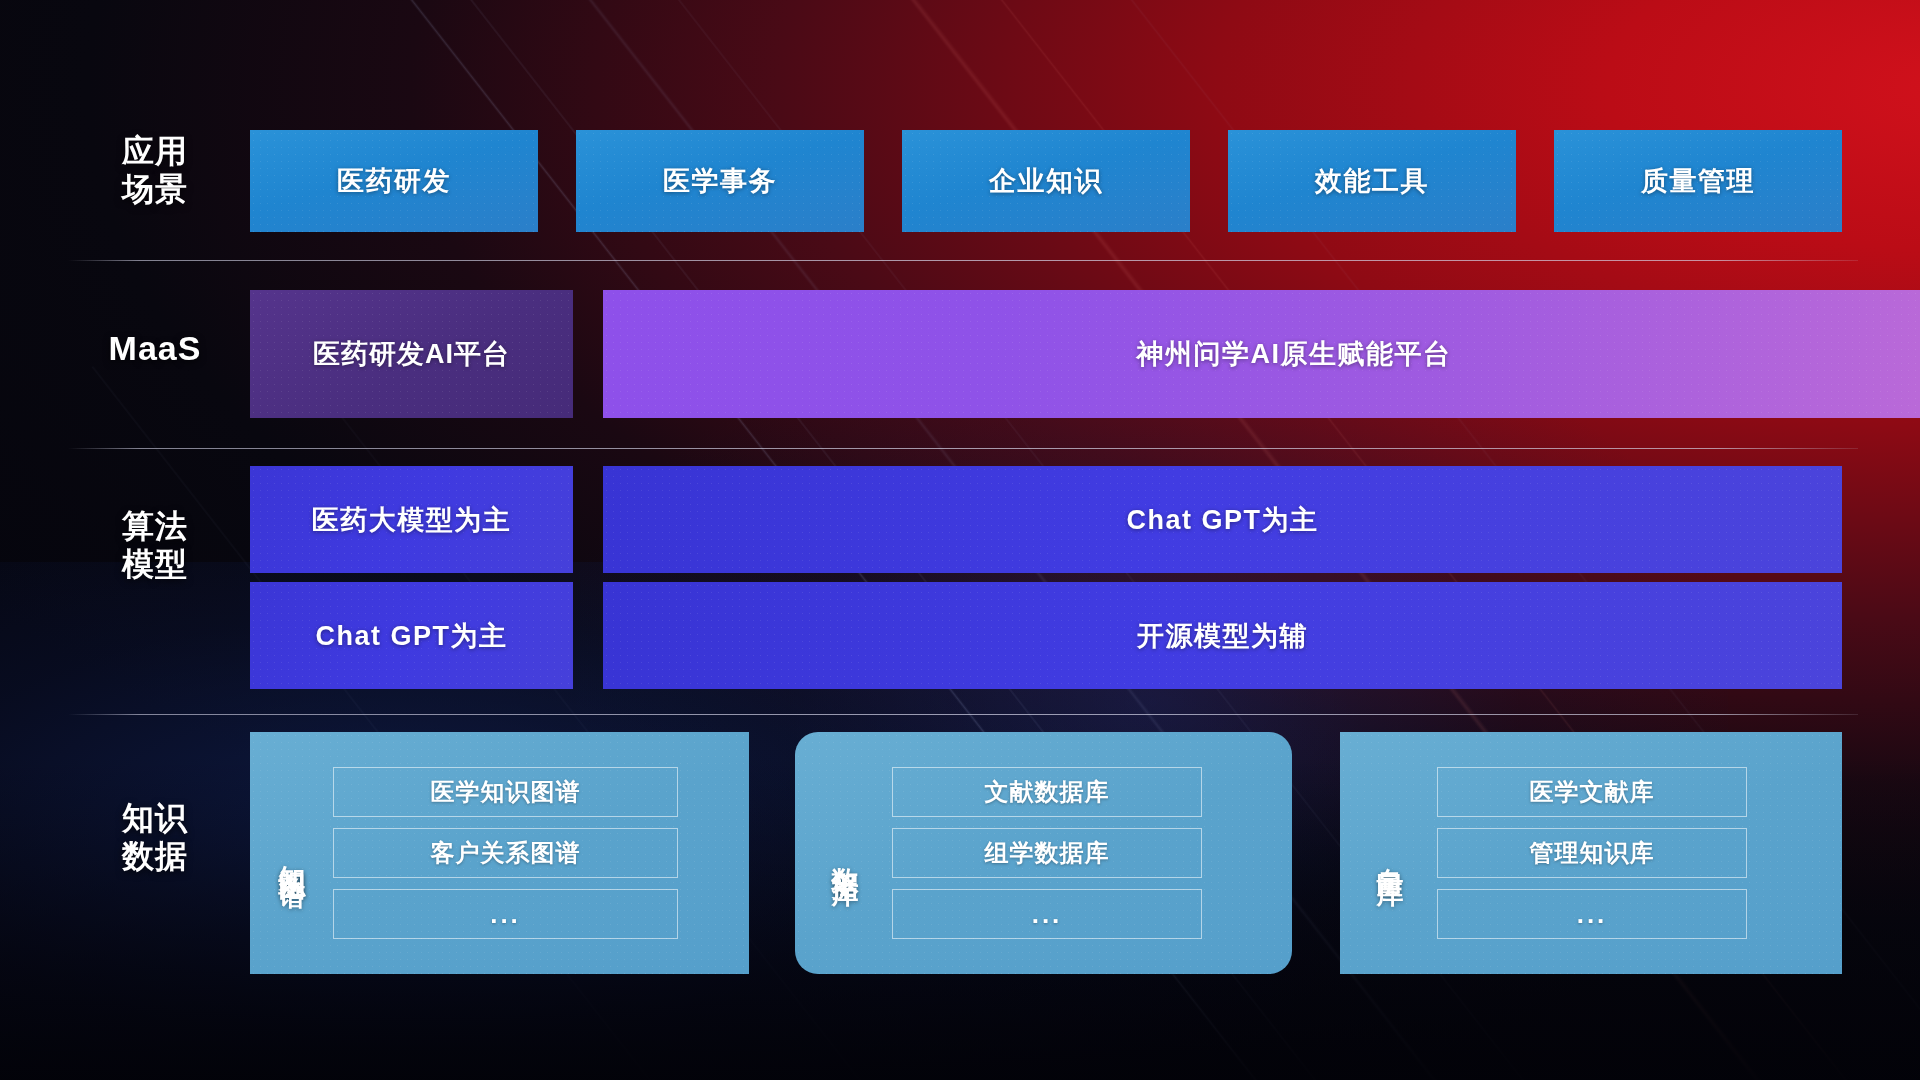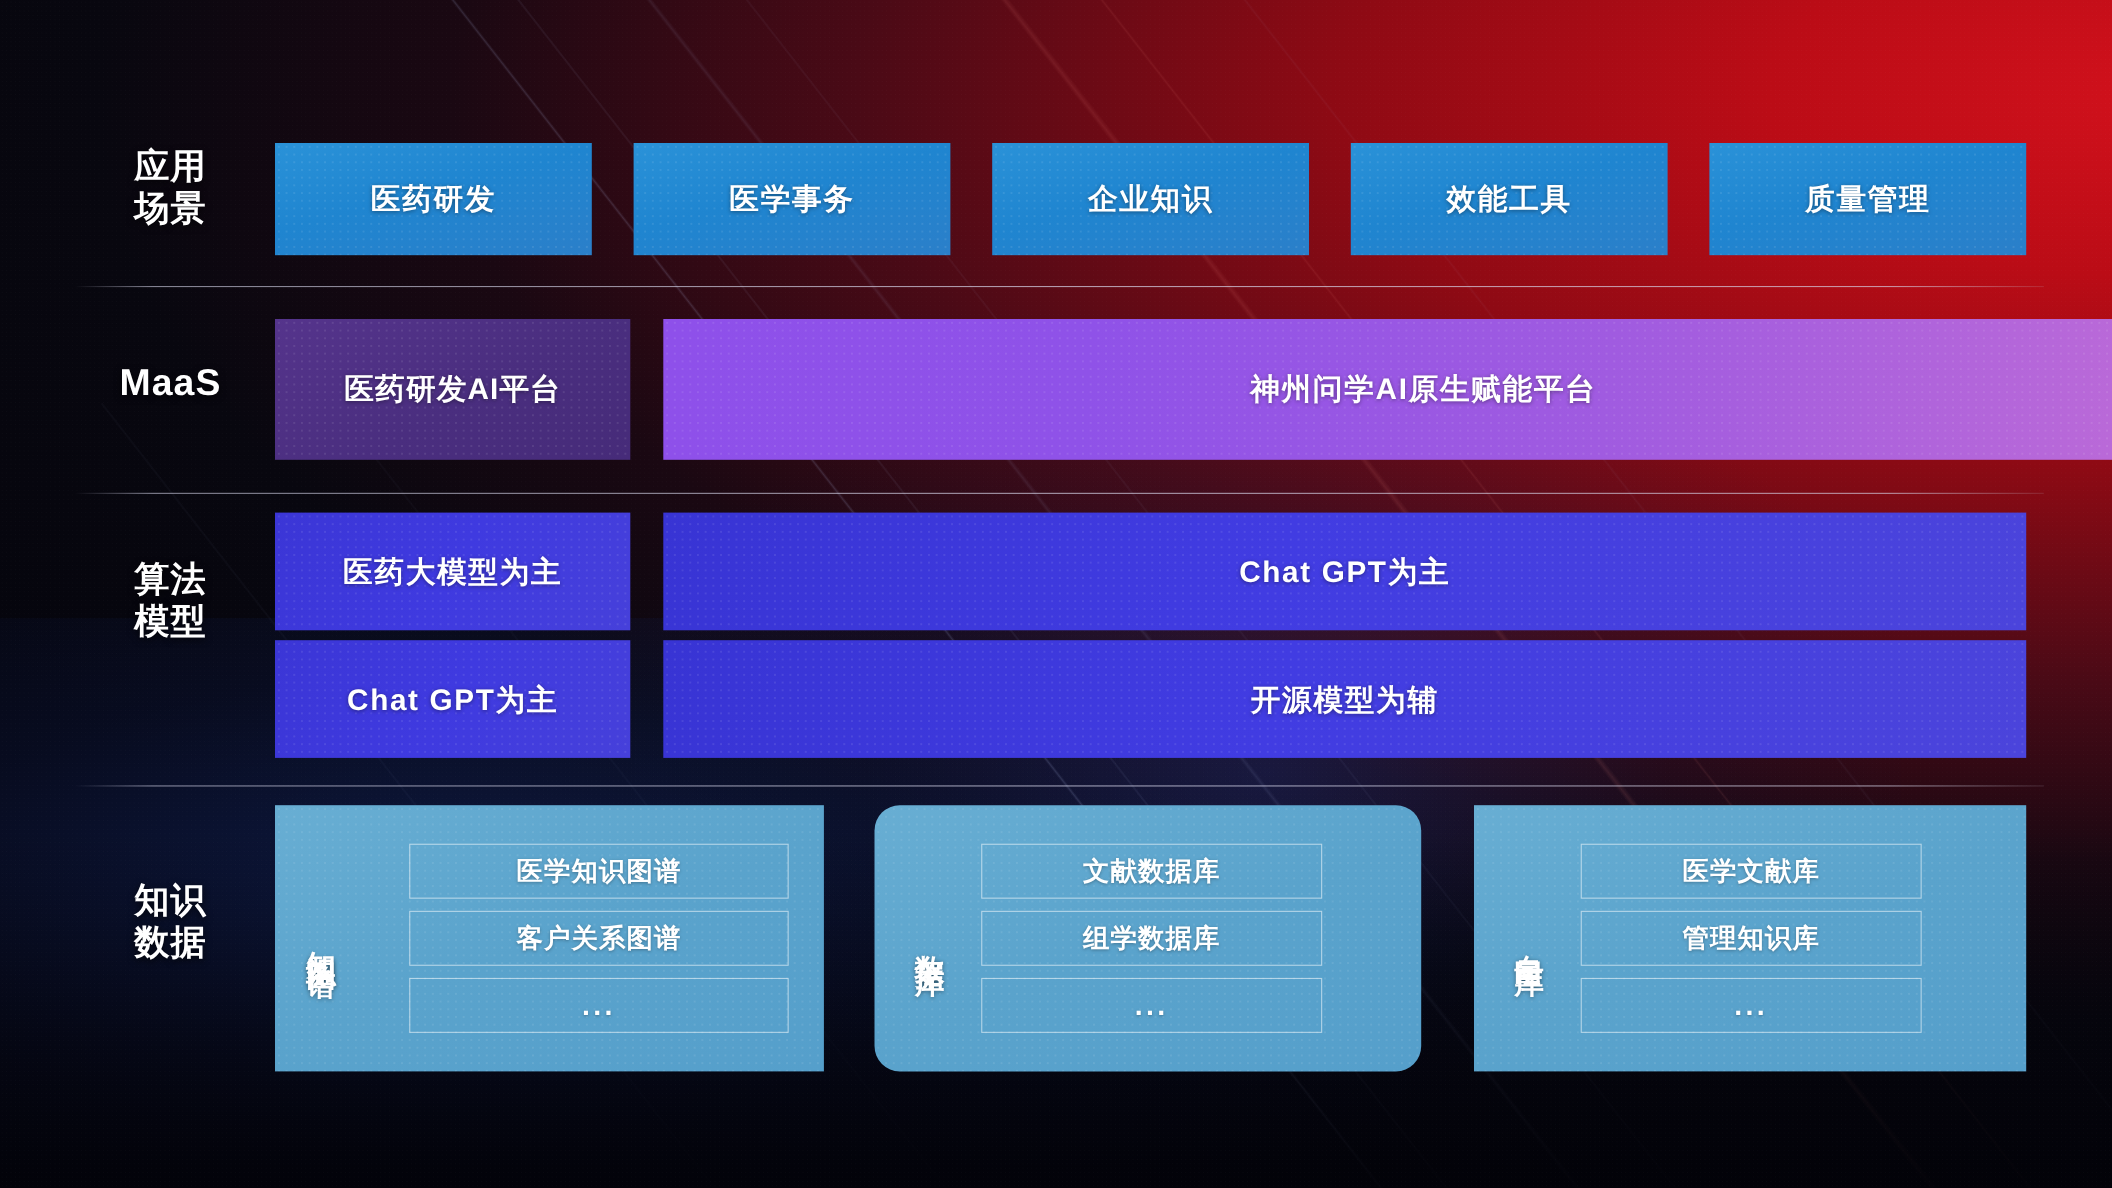--- a/index.html
+++ b/index.html
@@ -216,21 +216,21 @@
       <span class="txt">开源模型为辅</span>
   </div>
 
   <div class="divider" style="left:68px; top:714px; width:1790px;"></div>
 
   <div class="row-label" style="left:60px; top:800px; width:190px; font-size:32px;">
     <div>知识</div>
     <div>数据</div>
   </div>
 
-  <div class="kpanel" style="left:250px; top:732px; width:499px; height:242px; padding:0 22px 0 28px;gap:39px;">
+  <div class="kpanel" style="left:250px; top:732px; width:499px; height:242px; padding:0 22px 0 28px;">
     <span class="dots"></span>
     <div class="kpanel-title">知识图谱</div>
     <div class="kpanel-items" style="margin-left:28px; width:345px;">
       <div class="kitem" style="height:50px;">
         <span>医学知识图谱</span>
       </div>
       <div class="kitem" style="height:50px;">
         <span>客户关系图谱</span>
       </div>
       <div class="kitem ellipsis" style="height:50px;">

